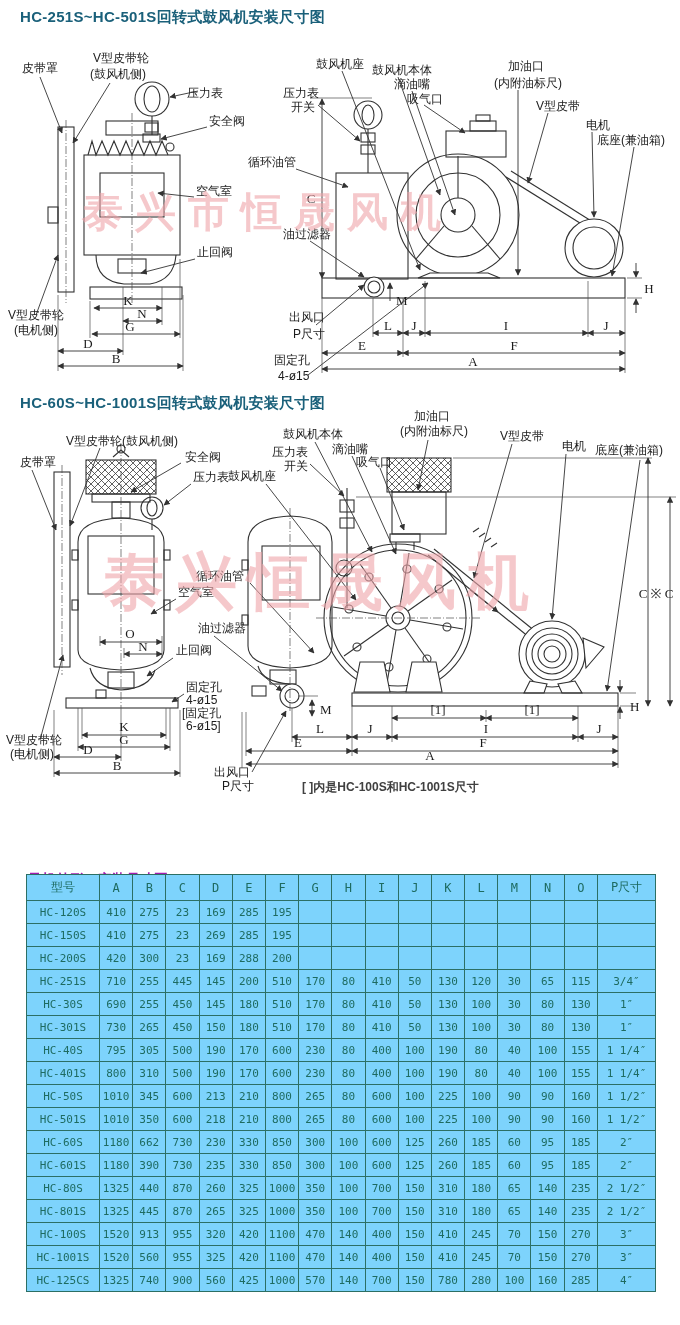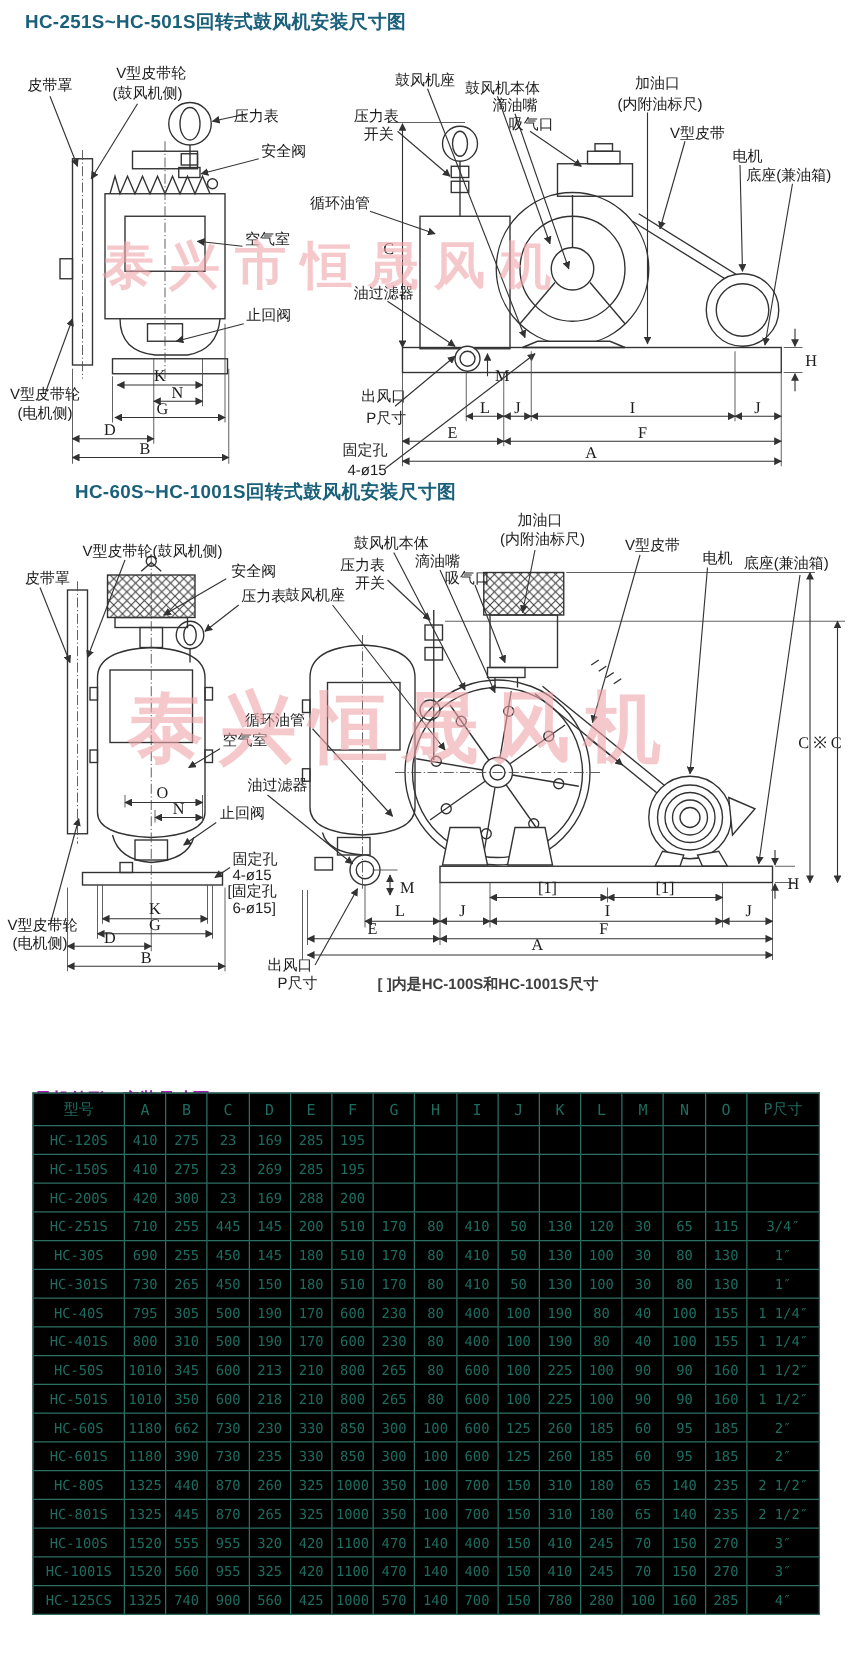--- a/index.html
+++ b/index.html
@@ -1,37 +1,37 @@
 <!DOCTYPE html>
 <html><head>
 <meta charset="utf-8">
 <style>
   html,body{margin:0;padding:0;background:#fff;}
   .page{position:relative;width:680px;height:1325px;background:#fff;overflow:hidden;
         font-family:"Liberation Sans",sans-serif;}
   .sec-title{position:absolute;margin:0;font-size:15px;font-weight:bold;color:#1a607a;letter-spacing:.3px;white-space:nowrap;text-align:right;}
   .t1{top:8px;left:20px;}
-  .t2{top:384px;left:20px;margin-left:40px;}
+  .t2{top:394px;left:20px;}
   .tbl-title{position:absolute;top:871px;left:28px;margin:0;font-size:14px;font-weight:bold;color:#a21caf;}
   .diagram{position:absolute;left:0;}
   .d1{top:35px;width:680px;height:365px;}
   .d2{top:400px;width:680px;height:410px;}
   .note{position:absolute;top:779px;left:302px;font-size:12px;font-weight:bold;color:#404040;white-space:nowrap;}
   .watermark{position:absolute;color:#f0a5aa;opacity:.6;font-weight:bold;white-space:nowrap;pointer-events:none;z-index:5;}
   .wm1{top:185px;left:82px;font-size:41px;letter-spacing:12px;}
   .wm2{top:540px;left:102px;font-size:62px;letter-spacing:11px;}
   svg text{font-family:"Liberation Sans",sans-serif;font-size:12px;fill:#1c1c1c;}
   svg text.dim{font-family:"Liberation Serif",serif;font-size:13px;}
   svg .ln{stroke:#323232;fill:none;stroke-width:1.1;}
   svg .lnf{stroke:#323232;fill:#fff;stroke-width:1.1;}
   svg .ld{stroke:#323232;fill:none;stroke-width:.9;}
   svg .ext{stroke:#4a4a4a;fill:none;stroke-width:.7;}
   svg .cl{stroke:#4a4a4a;fill:none;stroke-width:.7;stroke-dasharray:8 2 1 2;}
   table.dims{position:absolute;top:874px;left:26px;width:630px;border-collapse:collapse;table-layout:fixed;
-             font-family:"DejaVu Sans Mono",monospace;font-size:11px;color:#1e6b60;background:#000000;}
+             font-family:"DejaVu Sans Mono",monospace;font-size:11px;color:#1e6b60;background:#7dd3fc;}
   .dims th,.dims td{border:1px solid #2c6f64;text-align:center;vertical-align:middle;padding:0;height:22px;
                     overflow:hidden;white-space:nowrap;font-weight:normal;}
   .dims th{height:25px;font-size:12px;}
 </style>
 </head>
 <body>
 
 <div class="page">
 
   <h1 class="sec-title t1">HC-251S~HC-501S回转式鼓风机安装尺寸图</h1>
@@ -733,21 +733,21 @@
           <td>310</td>
           <td>180</td>
           <td>65</td>
           <td>140</td>
           <td>235</td>
           <td>2 1/2″</td>
         </tr>
         <tr>
           <td>HC-100S</td>
           <td>1520</td>
-          <td>555</td>
+          <td>913</td>
           <td>955</td>
           <td>320</td>
           <td>420</td>
           <td>1100</td>
           <td>470</td>
           <td>140</td>
           <td>400</td>
           <td>150</td>
           <td>410</td>
           <td>245</td>

